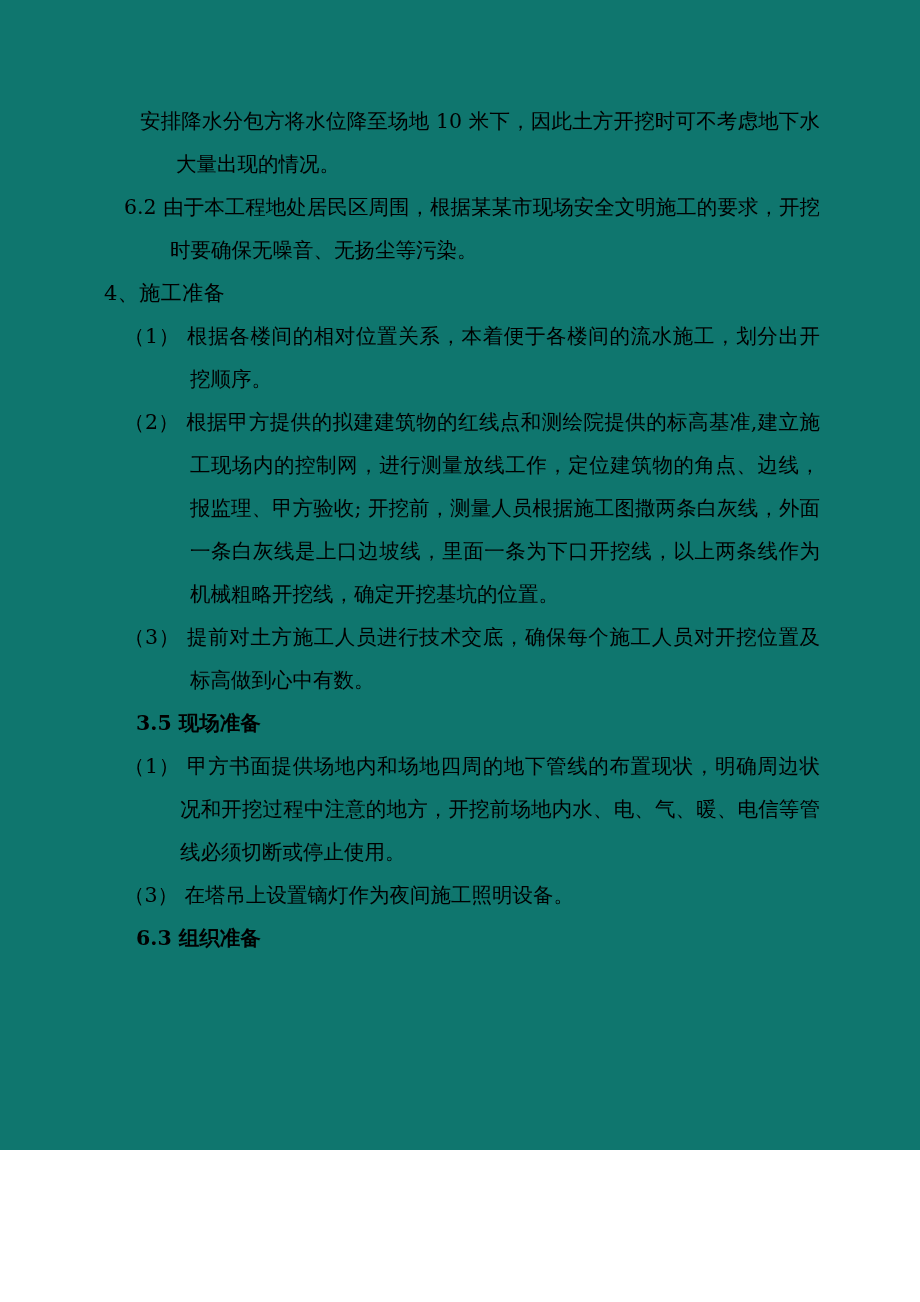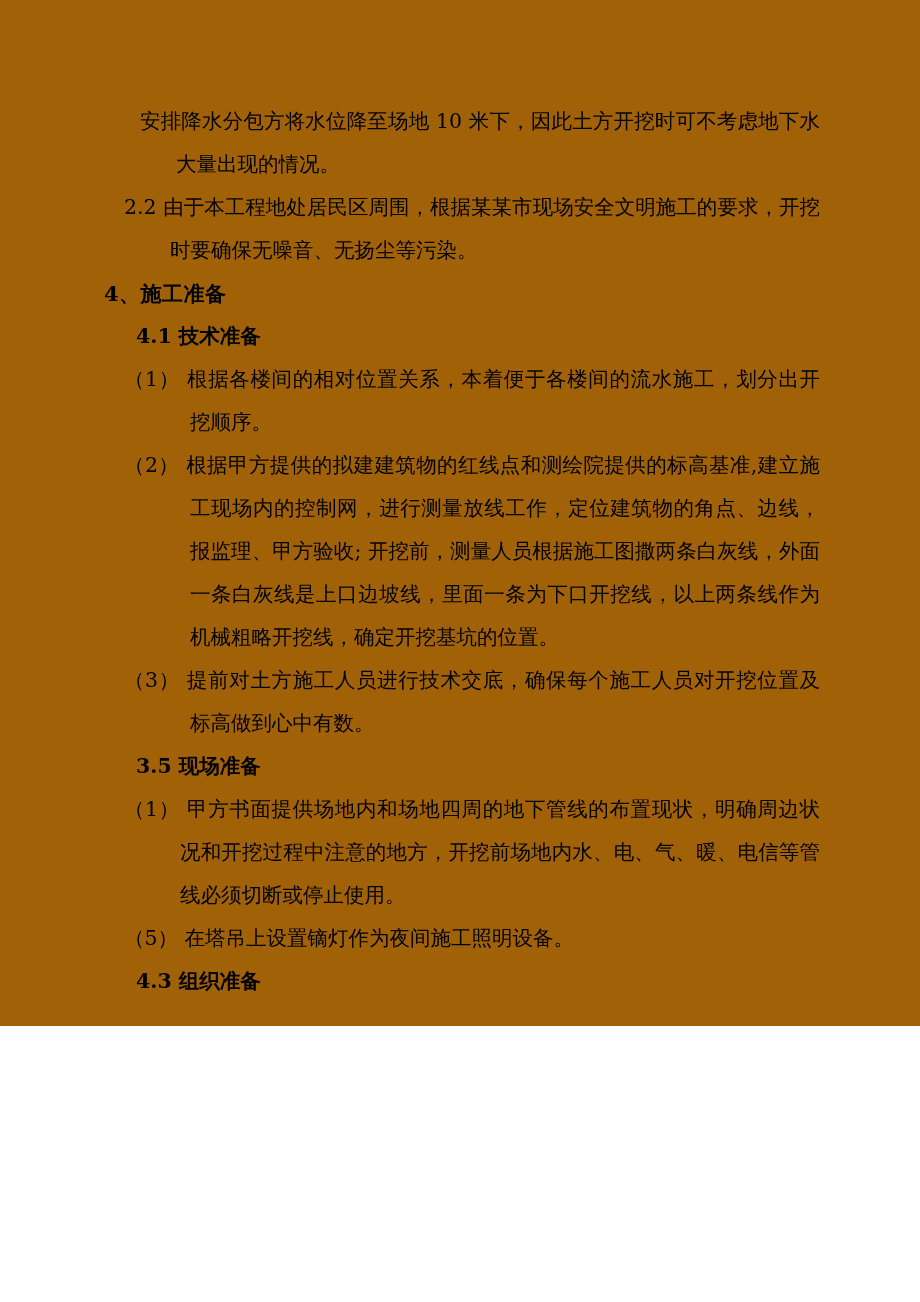--- a/index.html
+++ b/index.html
@@ -3,22 +3,22 @@
 <meta charset="utf-8">
 <style>
   html, body {
     margin: 0;
     padding: 0;
     background: #ffffff;
   }
   .page {
     position: relative;
     width: 920px;
-    height: 1026px;
-    background: #a16207;
+    height: 1150px;
+    background: #0f766e;
     margin: 0 auto;
     overflow: hidden;
     font-family: "DejaVu Serif", "Liberation Serif", serif;
     color: #000000;
   }
   .content {
     position: absolute;
     left: 104px;
     top: 100px;
     width: 716px;
@@ -36,21 +36,21 @@
     text-indent: -36px;
     margin-left: 36px;
   }
   .numbered {
     padding-left: 46px;
     text-indent: -46px;
     margin-left: 20px;
   }
   .heading {
     font-size: 21px;
-    font-weight: bold;
+    font-weight: normal;
     line-height: 43px;
     margin: 0;
     letter-spacing: 0.5px;
   }
   .subheading {
     font-size: 20.5px;
     font-weight: bold;
     line-height: 43px;
     margin: 0;
     padding-left: 32px;
@@ -67,37 +67,36 @@
   }
 </style>
 </head>
 <body>
 
 <div class="page">
   <div class="content">
 
     <p class="para cont">安排降水分包方将水位降至场地 10 米下，因此土方开挖时可不考虑地下水大量出现的情况。</p>
 
-    <p class="para numbered">2.2 由于本工程地处居民区周围，根据某某市现场安全文明施工的要求，开挖时要确保无噪音、无扬尘等污染。</p>
+    <p class="para numbered">6.2 由于本工程地处居民区周围，根据某某市现场安全文明施工的要求，开挖时要确保无噪音、无扬尘等污染。</p>
 
 
     <p class="heading">4、施工准备</p>
 
-    <p class="subheading">4.1 技术准备</p>
 
     <p class="para item">（1） 根据各楼间的相对位置关系，本着便于各楼间的流水施工，划分出开挖顺序。</p>
 
     <p class="para item">（2） 根据甲方提供的拟建建筑物的红线点和测绘院提供的标高基准,建立施工现场内的控制网，进行测量放线工作，定位建筑物的角点、边线，报监理、甲方验收; 开挖前，测量人员根据施工图撒两条白灰线，外面一条白灰线是上口边坡线，里面一条为下口开挖线，以上两条线作为机械粗略开挖线，确定开挖基坑的位置。</p>
 
     <p class="para item">（3） 提前对土方施工人员进行技术交底，确保每个施工人员对开挖位置及标高做到心中有数。</p>
 
     <p class="subheading">3.5 现场准备</p>
 
     <p class="para item2">（1） 甲方书面提供场地内和场地四周的地下管线的布置现状，明确周边状况和开挖过程中注意的地方，开挖前场地内水、电、气、暖、电信等管线必须切断或停止使用。</p>
 
 
-    <p class="para item2">（5） 在塔吊上设置镝灯作为夜间施工照明设备。</p>
+    <p class="para item2">（3） 在塔吊上设置镝灯作为夜间施工照明设备。</p>
 
 
-    <p class="subheading">4.3 组织准备</p>
+    <p class="subheading">6.3 组织准备</p>
 
   </div>
 </div>
 
 </body></html>

